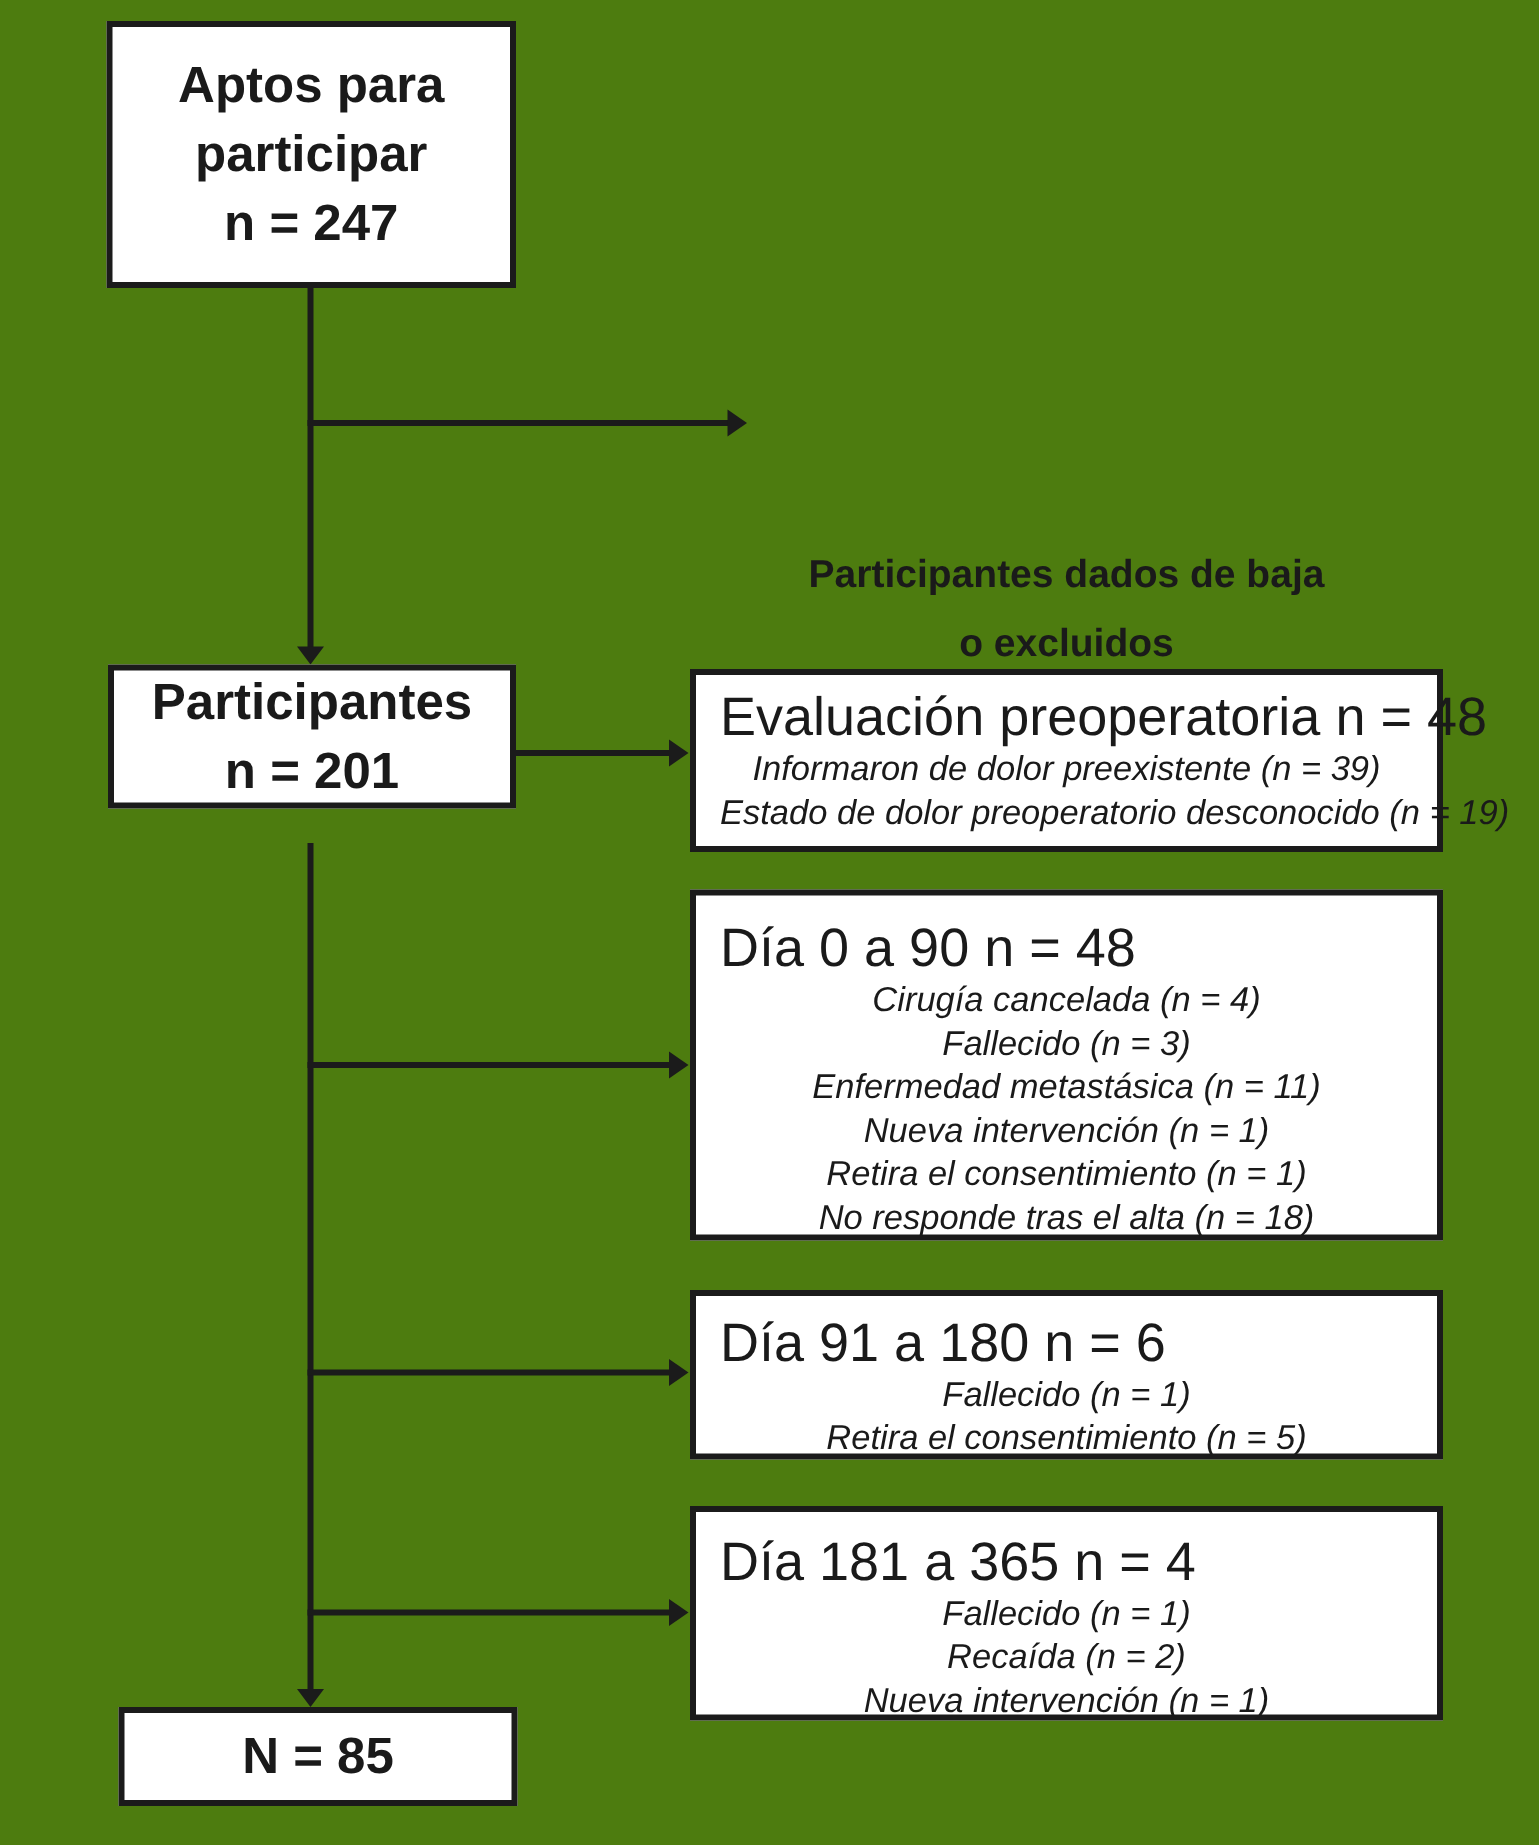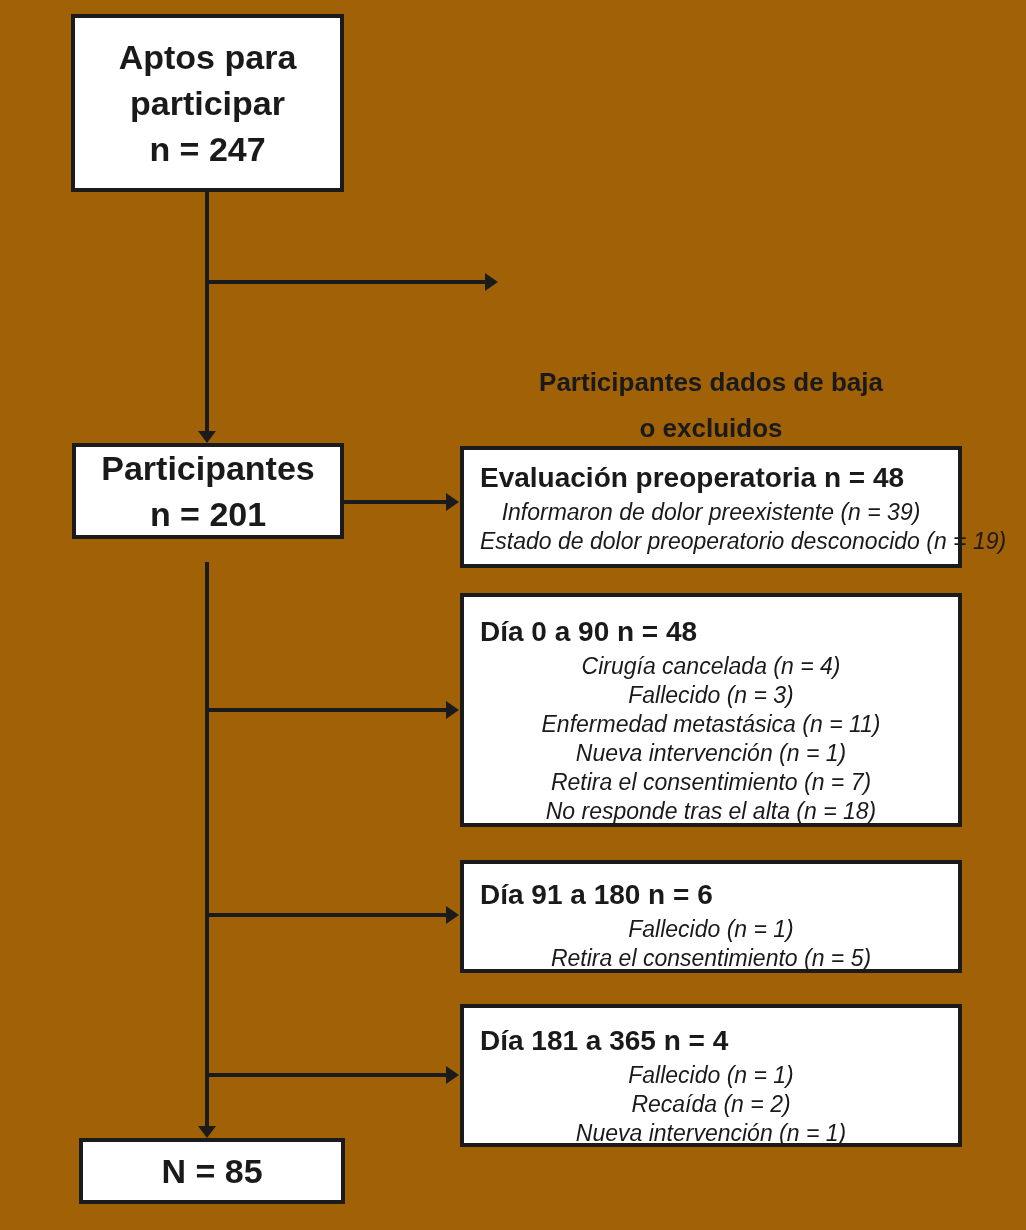--- a/index.html
+++ b/index.html
@@ -4,21 +4,21 @@
 <style>
   html, body {
     margin: 0;
     padding: 0;
     background: #ffffff;
   }
   .canvas {
     position: relative;
     width: 1026px;
     height: 1230px;
-    background: #a16207;
+    background: #4d7c0f;
     font-family: "Liberation Sans", sans-serif;
     color: #1a1a1a;
     overflow: hidden;
   }
   
   .node-box {
     position: absolute;
     box-sizing: border-box;
     border: 4px solid #1b1b1b;
     background: #ffffff;
@@ -43,22 +43,22 @@
     box-sizing: border-box;
     left: 460px;
     width: 502px;
     border: 4px solid #1b1b1b;
     background: #ffffff;
     padding: 11px 16px 6px 16px;
     text-align: left;
   }
   .excl-box .excl-title {
     margin: 0 0 3px 0;
-    font-size: 28px;
-    font-weight: 700;
+    font-size: 36px;
+    font-weight: 400;
     line-height: 34px;
     white-space: nowrap;
   }
   .excl-box .excl-item {
     font-style: italic;
     font-size: 23px;
     line-height: 29px;
     white-space: nowrap;
     text-align: center;
   }
@@ -155,21 +155,21 @@
     <div class="excl-item">Informaron de dolor preexistente (n = 39)</div>
     <div class="excl-item">Estado de dolor preoperatorio desconocido (n = 19)</div>
   </div>
 
   <div class="excl-box excl-box-2">
     <h3 class="excl-title">Día 0 a 90 n = 48</h3>
     <div class="excl-item">Cirugía cancelada (n = 4)</div>
     <div class="excl-item">Fallecido (n = 3)</div>
     <div class="excl-item">Enfermedad metastásica (n = 11)</div>
     <div class="excl-item">Nueva intervención (n = 1)</div>
-    <div class="excl-item">Retira el consentimiento (n = 7)</div>
+    <div class="excl-item">Retira el consentimiento (n = 1)</div>
     <div class="excl-item">No responde tras el alta (n = 18)</div>
   </div>
 
   <div class="excl-box excl-box-3">
     <h3 class="excl-title">Día 91 a 180 n = 6</h3>
     <div class="excl-item">Fallecido (n = 1)</div>
     <div class="excl-item">Retira el consentimiento (n = 5)</div>
   </div>
 
   <div class="excl-box excl-box-4">

